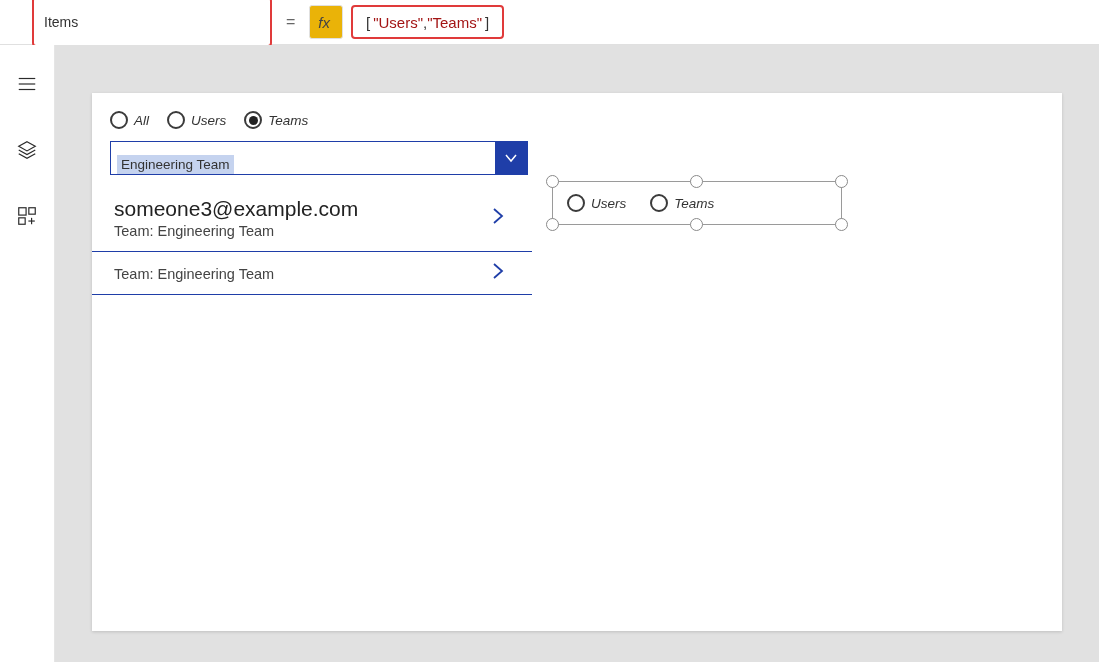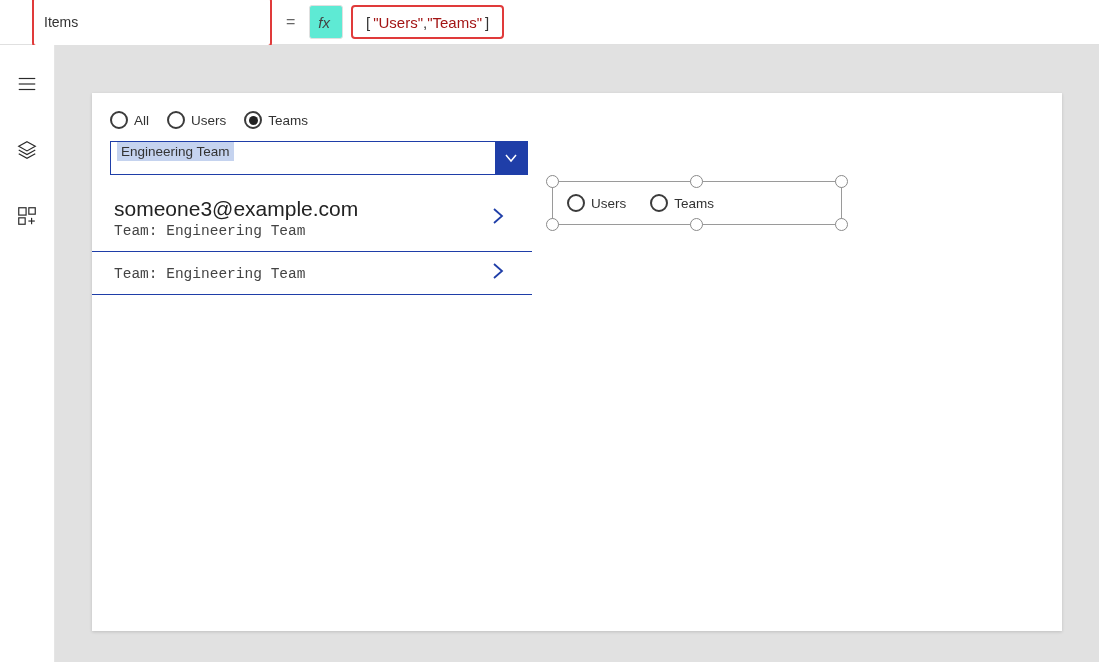--- a/index.html
+++ b/index.html
@@ -35,21 +35,21 @@
       display: flex;
       align-items: center;
       gap: 4px;
       height: 34px;
       padding: 0 8px;
       border: 1px solid #e0e0e0;
       border-radius: 3px;
       font-style: italic;
       font-size: 15px;
       color: #444;
-      background: #5eead4;
+      background: #eab308;
     }
     .fx-btn .chev { font-size: 11px; color: #666; font-style: normal; }
     .formula-box {
       display: flex;
       align-items: center;
       height: 34px;
       border: 2.5px solid #e03a3a;
       border-radius: 4px;
       padding: 0 10px;
       font-family: Consolas, monospace;
@@ -89,38 +89,38 @@
       background: #fff;
       width: 970px;
       height: 538px;
       box-shadow: 0 1px 3px rgba(0,0,0,0.15);
       padding: 18px;
       position: relative;
     }
 
     
     .radio-row { display: flex; align-items: center; gap: 18px; }
-    .radio-item { display: flex; align-items: center; gap: 6px; font-size: 13.5px; color: #333; }
+    .radio-item { display: flex; align-items: center; gap: 6px; font-size: 13.5px; color: #333; font-style: italic; }
     .radio-circle {
       width: 18px; height: 18px;
       border: 2px solid #3b3b3b;
       border-radius: 50%;
       display: flex; align-items: center; justify-content: center;
       background: #fff;
     }
     .radio-circle .dot { width: 9px; height: 9px; background: #222; border-radius: 50%; }
 
     
     .dropdown {
       margin-top: 12px;
       width: 418px;
       height: 34px;
       border: 1.5px solid #1f3ea8;
       display: flex;
-      align-items: flex-start;
+      align-items: flex-end;
       justify-content: space-between;
       padding-left: 6px;
       font-size: 13.5px;
       color: #333;
     }
     .dropdown .dd-text {
       background: #c5d3ef;
       padding: 2px 4px;
     }
     .dropdown .dd-arrow {
@@ -134,21 +134,21 @@
     .list { width: 440px; margin-top: 10px; margin-left: -18px; }
     .list-item {
       border-top: 1px solid #d9d9d9;
       padding: 12px 22px 12px 22px;
       position: relative;
     }
     .list-item:last-child { border-bottom: 1.5px solid #1f3ea8; }
     .list-item:first-child { border-top: none; }
     .li-sep { border-top: 1.5px solid #1f3ea8; }
     .li-title { font-size: 21px; color: #222; font-weight: 400; }
-    .li-sub { font-size: 14.5px; color: #444; margin-top: 2px; font-family: Liberation Mono, monospace; }
+    .li-sub { font-size: 14.5px; color: #444; margin-top: 2px; }
     .li-chev {
       position: absolute;
       right: 24px;
       top: 50%;
       transform: translateY(-50%);
     }
     .li-chev svg { width: 20px; height: 20px; stroke: #1f3ea8; stroke-width: 1.8; fill: none; }
 
     
     .sel-control {

